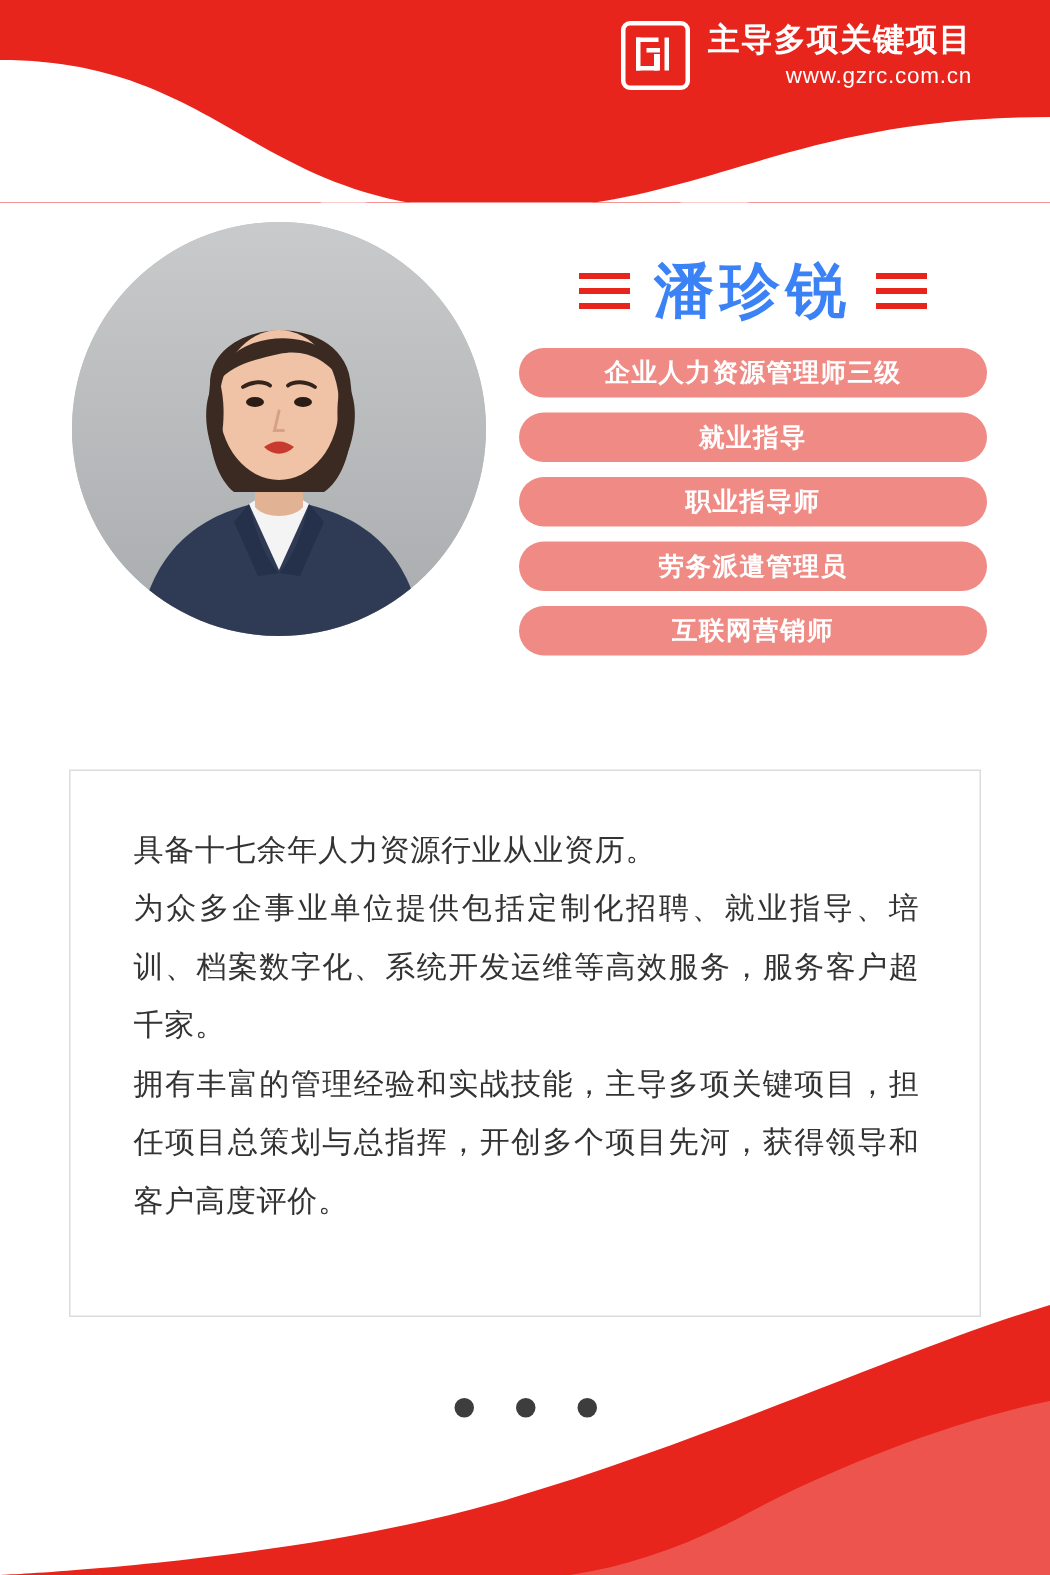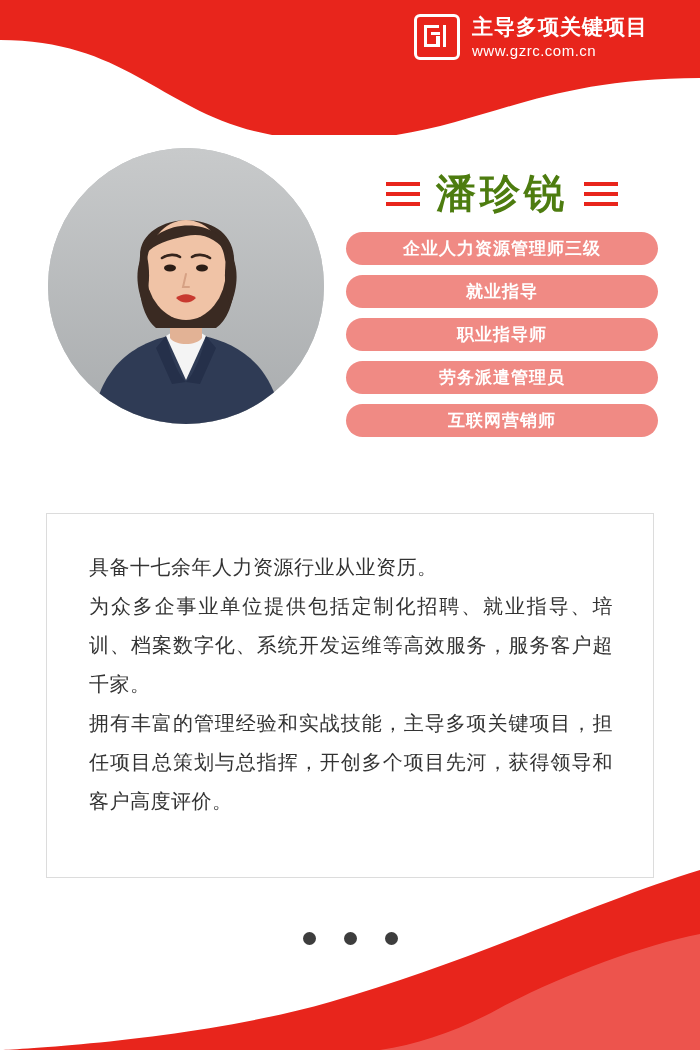--- a/index.html
+++ b/index.html
@@ -56,20 +56,21 @@
   }
   .logo-title {
     font-size: 21px;
     font-weight: bold;
     letter-spacing: 1px;
   }
   .logo-url {
     font-size: 15px;
     letter-spacing: 0.5px;
     margin-top: 3px;
+    text-align: right;
   }
 
   
   .portrait {
     position: absolute;
     left: 48px;
     top: 148px;
     width: 276px;
     height: 276px;
     border-radius: 50%;
@@ -100,21 +101,21 @@
   }
   .name-bars i {
     display: block;
     width: 34px;
     height: 4px;
     background: #e8251c;
   }
   .name-text {
     font-size: 40px;
     font-weight: bold;
-    color: #4d7c0f;
+    color: #3b82f6;
     letter-spacing: 4px;
     white-space: nowrap;
   }
 
   
   .pills {
     position: absolute;
     left: 346px;
     top: 232px;
     width: 312px;

